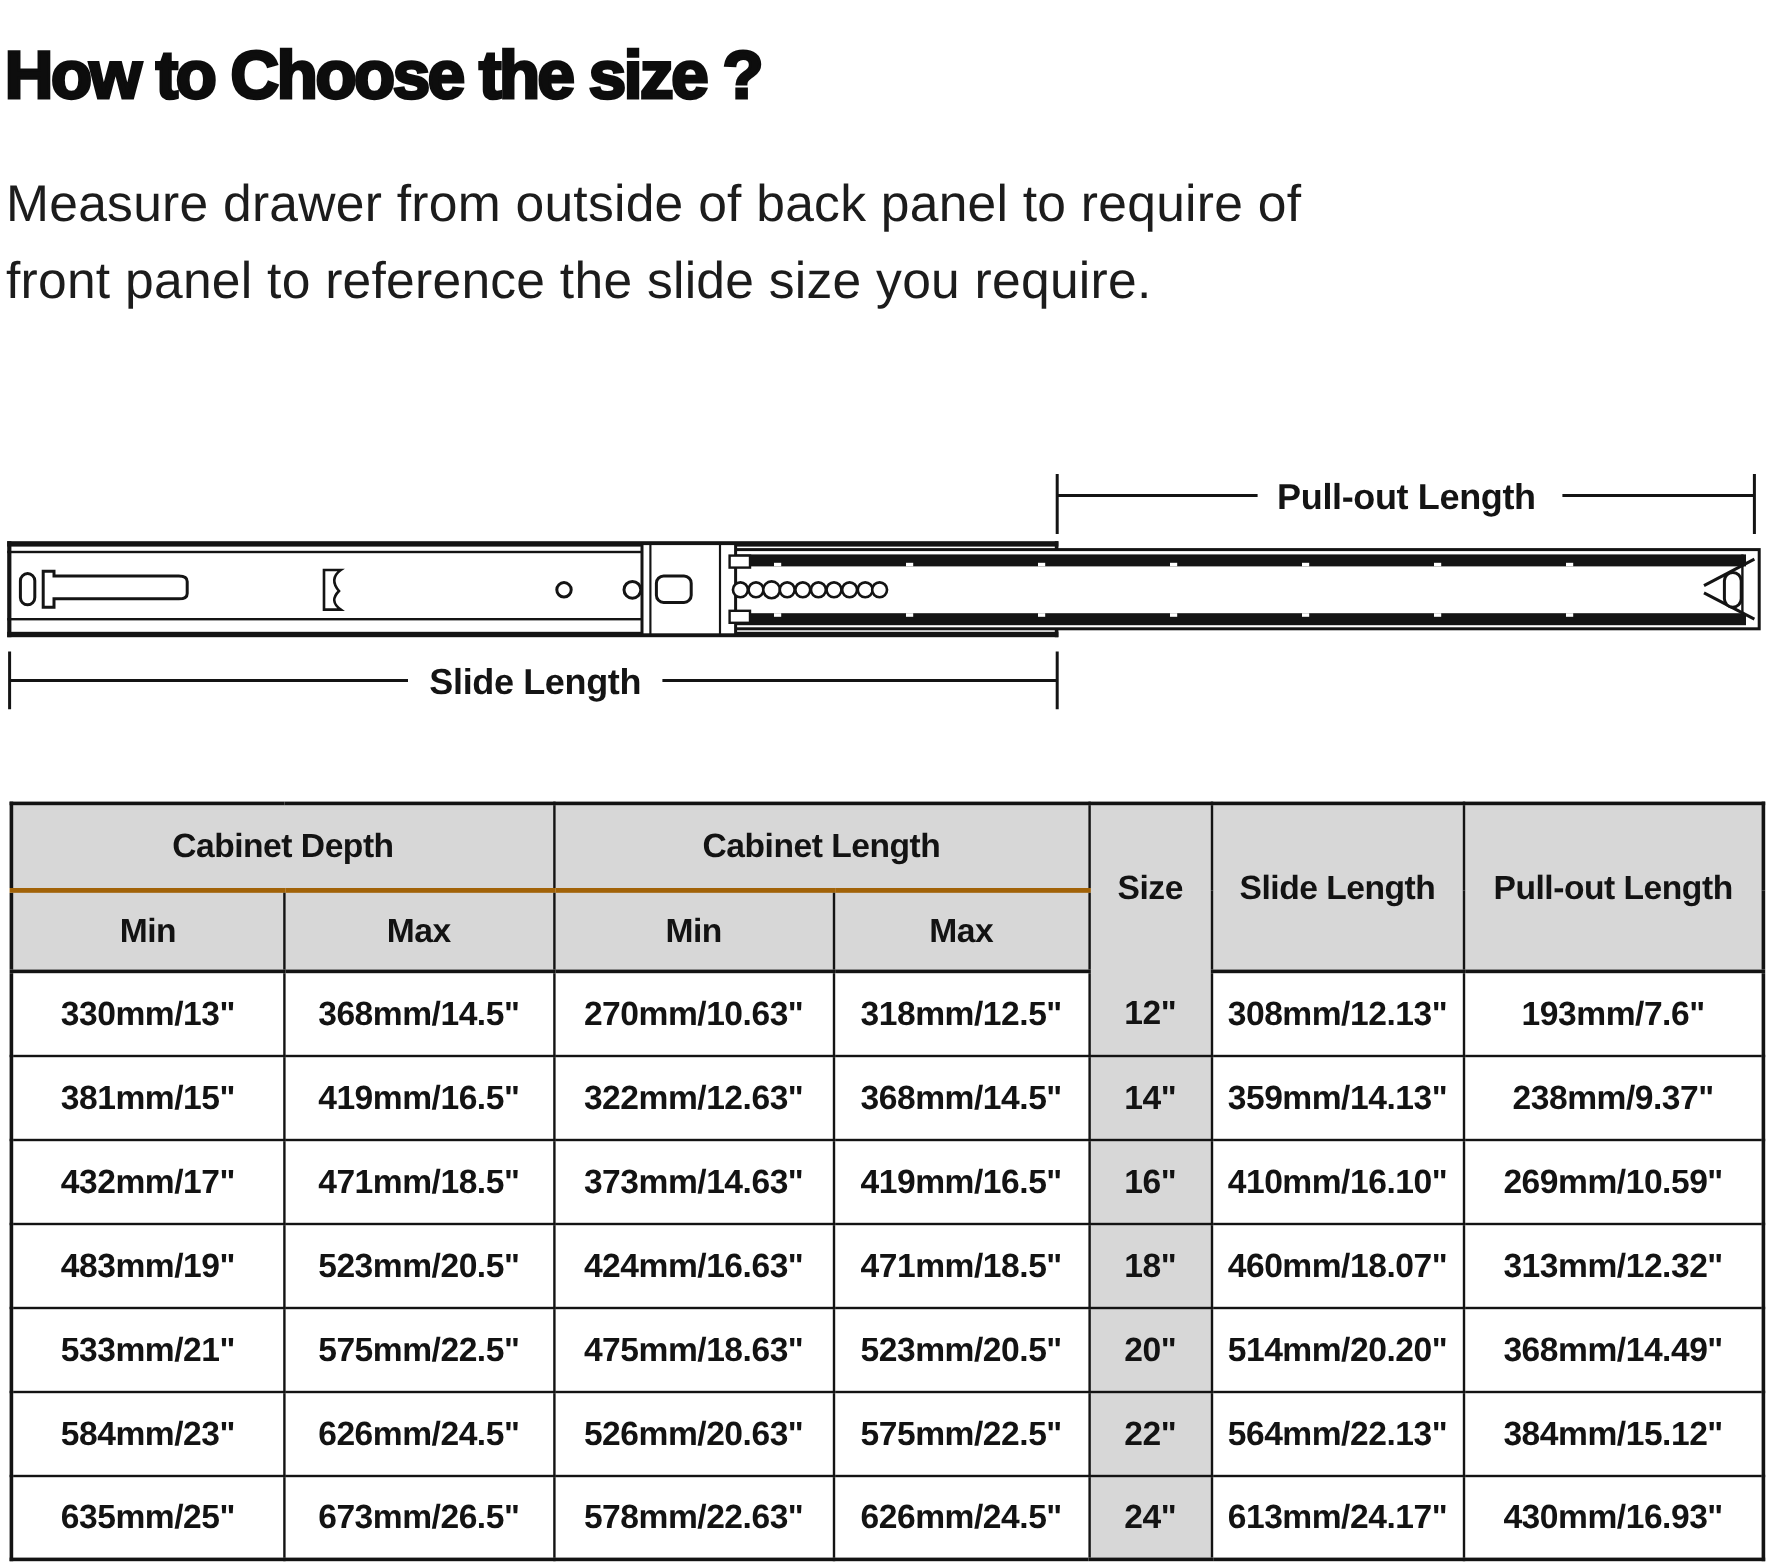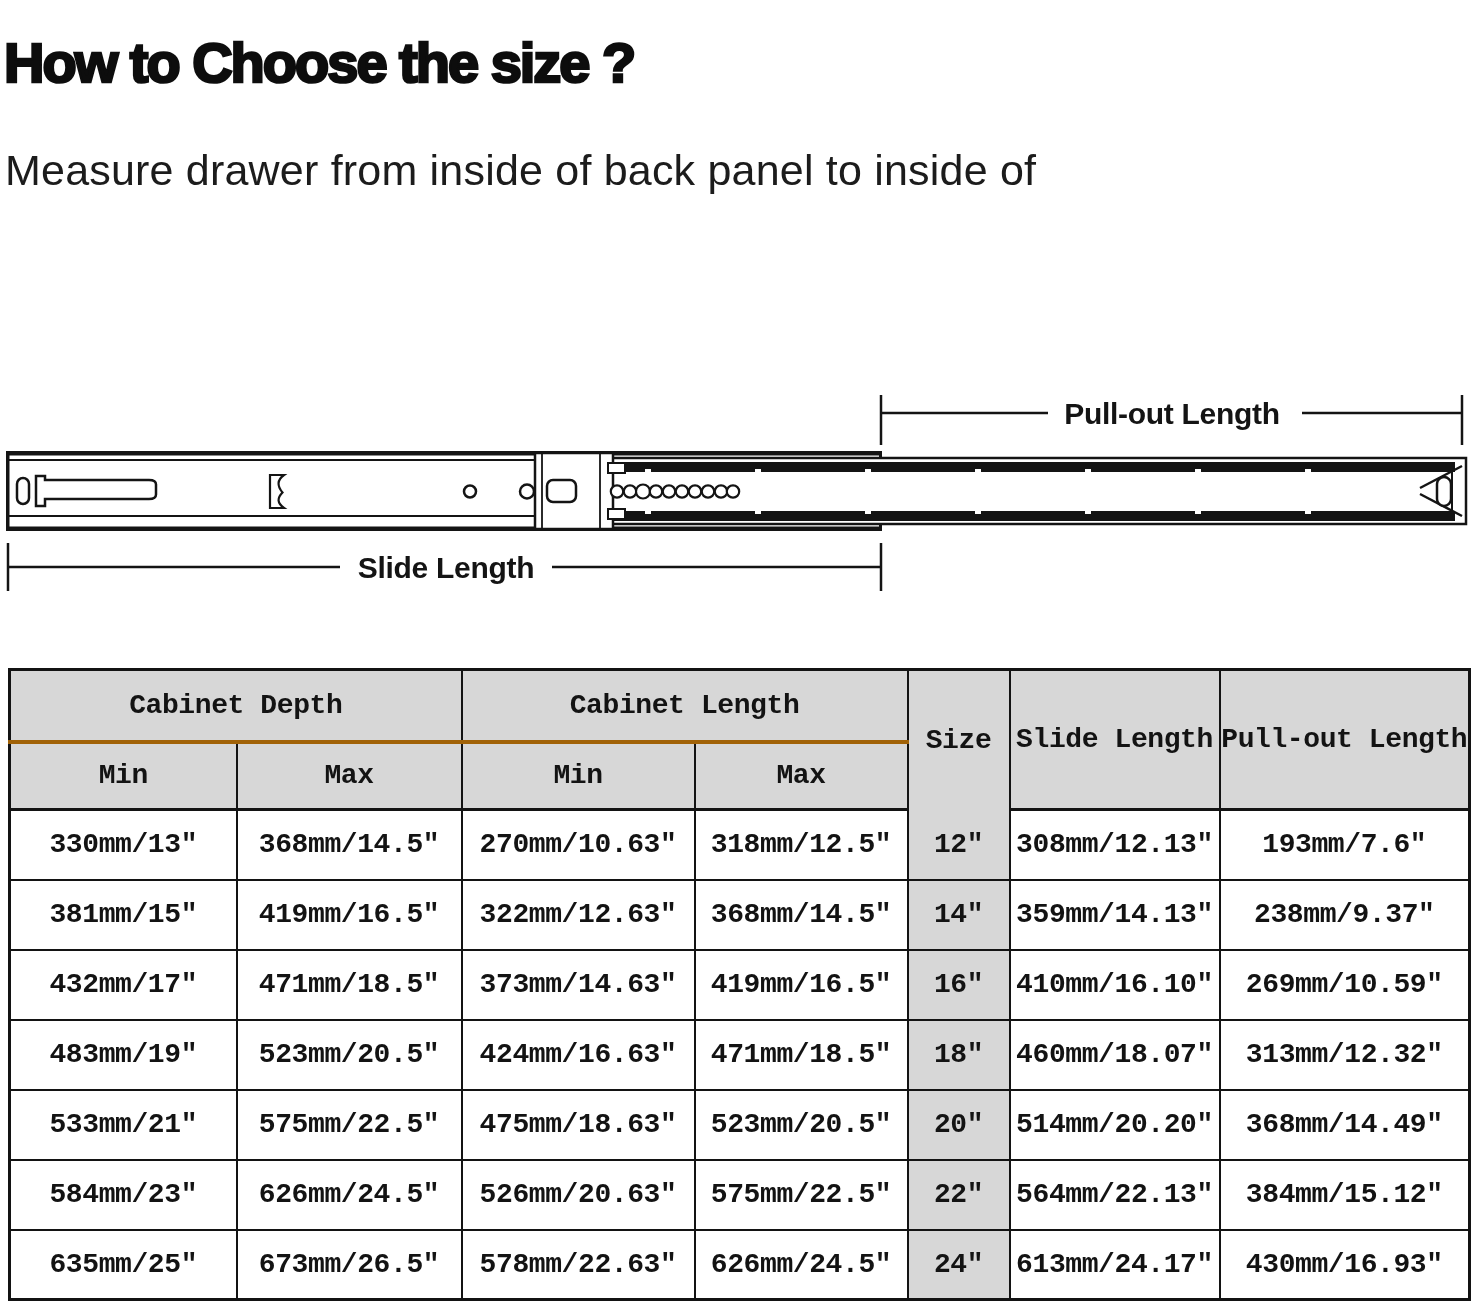--- a/index.html
+++ b/index.html
@@ -21,21 +21,20 @@
   }
   .diagram{position:absolute;left:0;top:385px;}
   .dim-label{
     font-family:"Liberation Sans","DejaVu Sans",sans-serif;
     font-size:30px;font-weight:700;fill:#141414;letter-spacing:-0.3px;
   }
   table.spec{
     position:absolute;left:8px;top:668px;width:1460px;
     border-collapse:collapse;table-layout:fixed;
     border:3px solid #131313;
-    font-family:Liberation Mono, monospace;
   }
   table.spec th,table.spec td{
     border:2.5px solid #131313;
     text-align:center;vertical-align:middle;
     font-size:28px;font-weight:700;color:#131313;
     letter-spacing:-0.4px;padding:0;
   }
   table.spec th{background:#d7d7d7;}
   tr.group-row{height:72px;}
   tr.sub-row{height:68px;}
@@ -48,21 +47,22 @@
   td.size-cell{background:#d7d7d7;border-top:hidden;border-bottom:hidden;}
   tbody tr:first-child td.size-cell{border-top:hidden;}
   tbody tr:last-child td.size-cell{border-bottom:3px solid #131313;}
 </style>
 </head>
 <body>
 
 <h1 class="title">How to Choose the size ?</h1>
 
 <div class="subtitle">
-  <div>Measure drawer from inside of back panel to inside of</div>
+  <div>Measure drawer from outside of back panel to require of</div>
+  <div>front panel to reference the slide size you require.</div>
 </div>
 
 <svg class="diagram" width="1476" height="222" viewBox="0 0 1476 222">
 
   <g stroke="#141414" stroke-width="2.5">
     <line x1="881" y1="10" x2="881" y2="60"></line>
     <line x1="1462" y1="10" x2="1462" y2="60"></line>
     <line x1="881" y1="28" x2="1048" y2="28"></line>
     <line x1="1302" y1="28" x2="1462" y2="28"></line>
   </g>

